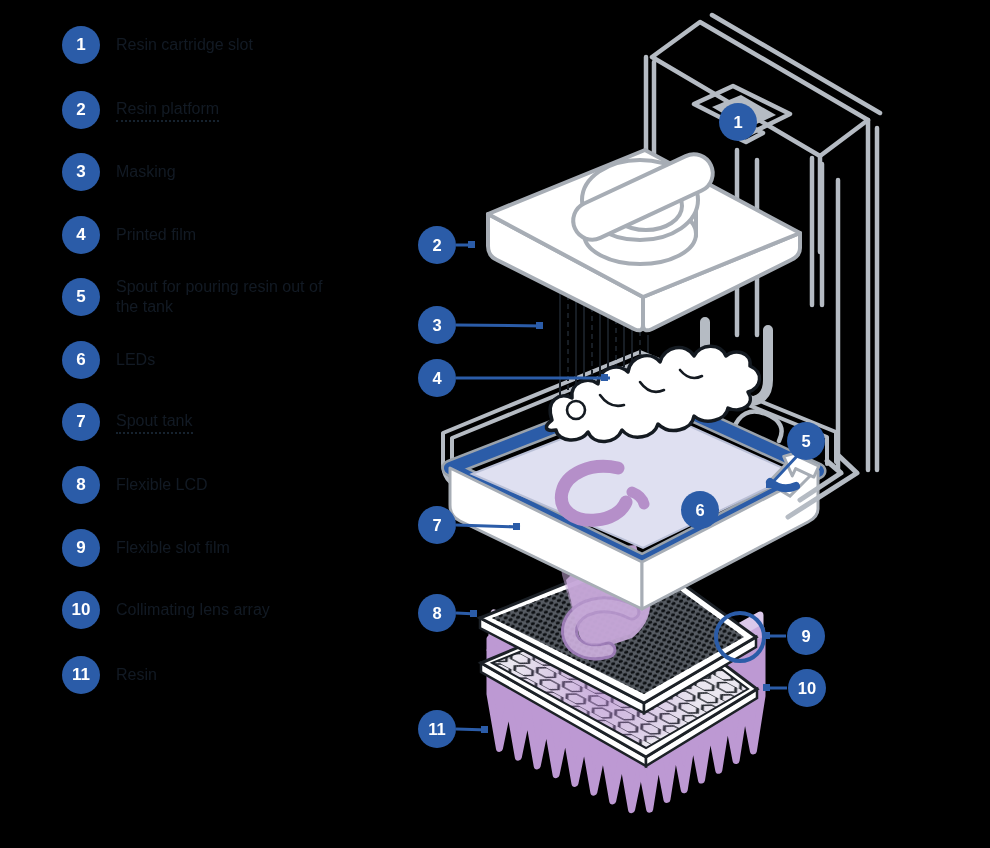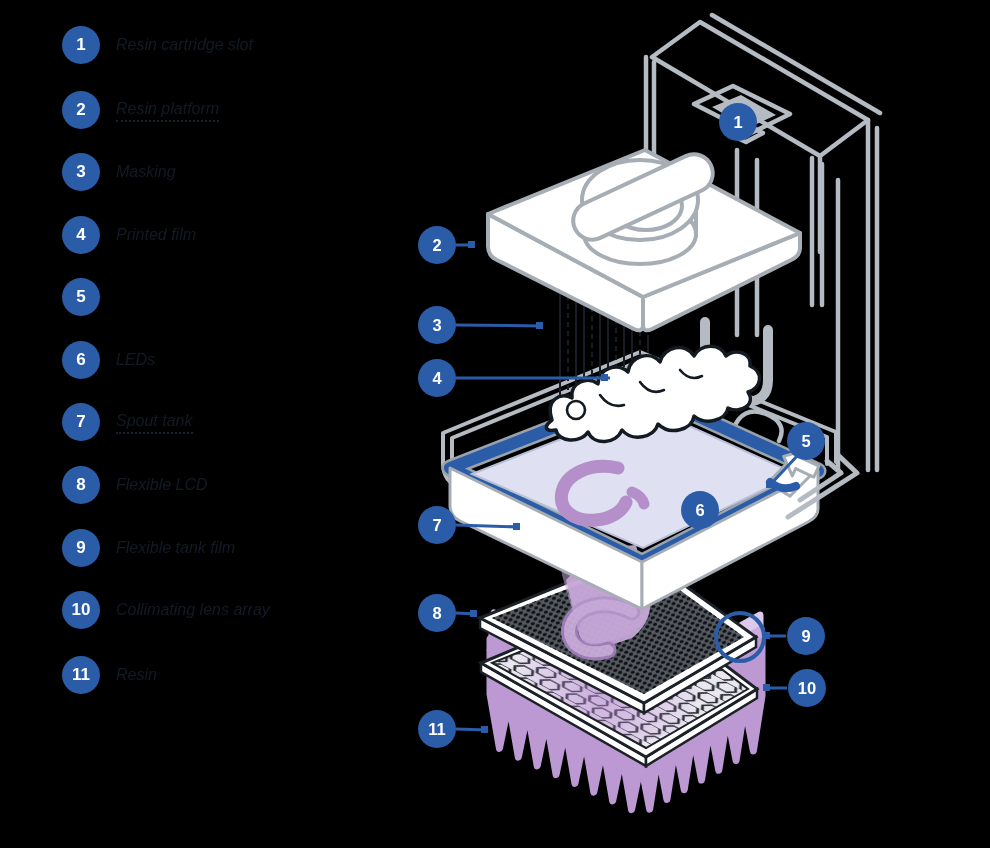--- a/index.html
+++ b/index.html
@@ -13,21 +13,20 @@
   .legend{position:absolute;left:62px;top:0;width:300px;height:848px;}
   .legend-row{position:absolute;left:0;display:flex;align-items:center;height:38px;}
   .legend-badge{
     flex:0 0 auto;width:38px;height:38px;border-radius:50%;
     background:#2b5ca8;color:#ffffff;font-size:17px;font-weight:bold;
     display:flex;align-items:center;justify-content:center;letter-spacing:0;
   }
   .legend-label{
     margin-left:16px;max-width:232px;font-size:16px;line-height:20px;
     color:#121a24; 
-    font-style:italic;
   }
   .legend-label.link{border-bottom:2px dotted #16222e;padding-bottom:1px;}
   svg text.badge-num{
     fill:#ffffff;font-family:"Liberation Sans",sans-serif;
     font-size:16.5px;font-weight:bold;text-anchor:middle;
   }
 </style>
 </head>
 <body>
 
@@ -43,36 +42,37 @@
   <div class="legend-row" style="top:153px">
       <span class="legend-badge">3</span>
       <span class="legend-label">Masking</span>
     </div>
   <div class="legend-row" style="top:216px">
       <span class="legend-badge">4</span>
       <span class="legend-label">Printed film</span>
     </div>
   <div class="legend-row" style="top:278px">
       <span class="legend-badge">5</span>
+      <span class="legend-label">Spout for pouring resin out of the tank</span>
     </div>
   <div class="legend-row" style="top:341px">
       <span class="legend-badge">6</span>
       <span class="legend-label">LEDs</span>
     </div>
   <div class="legend-row" style="top:403px">
       <span class="legend-badge">7</span>
       <span class="legend-label link">Spout tank</span>
     </div>
   <div class="legend-row" style="top:466px">
       <span class="legend-badge">8</span>
       <span class="legend-label">Flexible LCD</span>
     </div>
   <div class="legend-row" style="top:529px">
       <span class="legend-badge">9</span>
-      <span class="legend-label">Flexible tank film</span>
+      <span class="legend-label">Flexible slot film</span>
     </div>
   <div class="legend-row" style="top:591px">
       <span class="legend-badge">10</span>
       <span class="legend-label">Collimating lens array</span>
     </div>
   <div class="legend-row" style="top:656px">
       <span class="legend-badge">11</span>
       <span class="legend-label">Resin</span>
     </div>
 </div>

